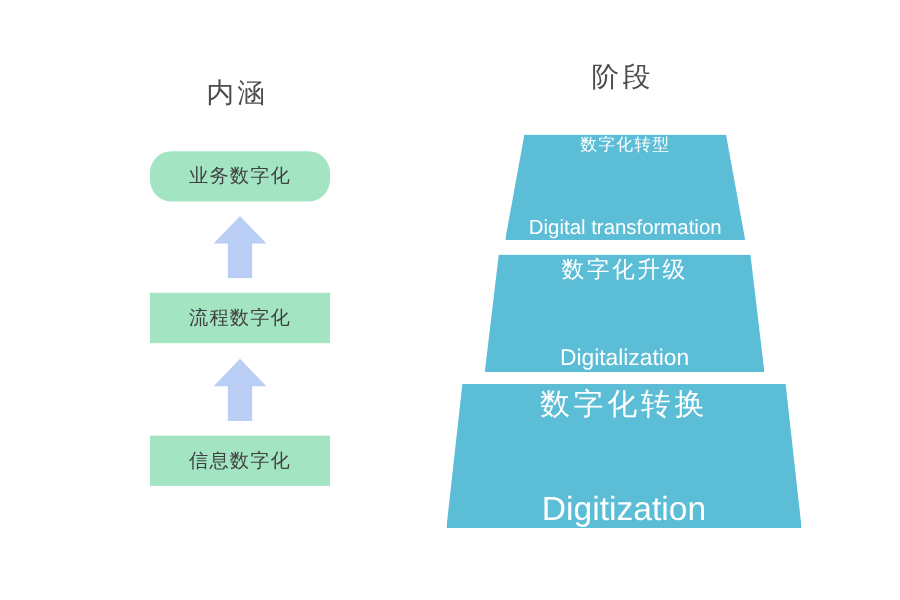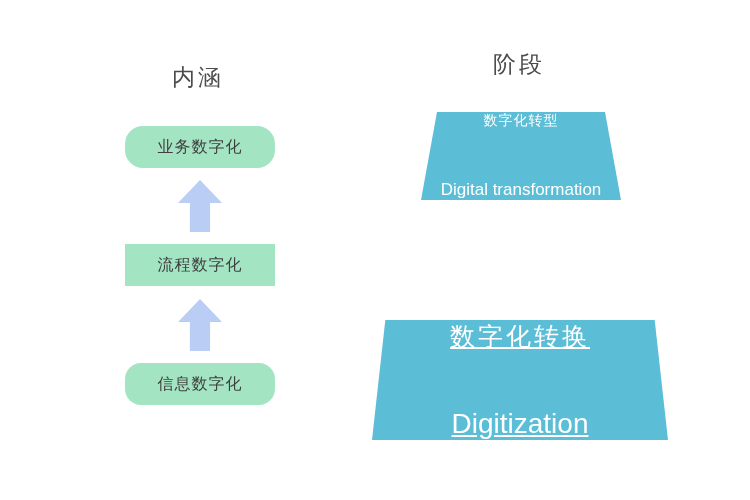--- a/index.html
+++ b/index.html
@@ -31,21 +31,21 @@
     background: #a3e5c3;
     display: flex;
     align-items: center;
     justify-content: center;
     font-size: 16px;
     color: #3f3f3f;
     letter-spacing: 1px;
   }
   .box-1 { top: 126px; border-radius: 18px; }
   .box-2 { top: 244px; }
-  .box-3 { top: 363px; border-radius: 16px; }
+  .box-3 { top: 363px; }
 
   .up-arrow {
     position: absolute;
     left: 178px;
     width: 44px;
     height: 52px;
     background: #b9cdf5;
     clip-path: polygon(50% 0, 100% 44%, 73% 44%, 73% 100%, 27% 100%, 27% 44%, 0 44%);
   }
   .arrow-1 { top: 180px; }
@@ -71,21 +71,20 @@
   .trap-mid {
     left: 404px; top: 212px; width: 233px; height: 98px;
     clip-path: polygon(5% 0, 95% 0, 100% 100%, 0 100%);
   }
   .trap-mid .zh { font-size: 19px; letter-spacing: 2px; margin-bottom: 5px; }
   .trap-mid .en { font-size: 19px; }
 
   .trap-bottom {
     left: 372px; top: 320px; width: 296px; height: 120px;
     clip-path: polygon(4.5% 0, 95.5% 0, 100% 100%, 0 100%);
-    text-decoration: underline;
   }
   .trap-bottom .zh { font-size: 25px; letter-spacing: 3px; margin-bottom: 6px; }
   .trap-bottom .en { font-size: 28px; }
 </style>
 </head>
 <body>
 
 <div class="canvas">
 
   <div class="col-title title-left">内涵</div>
@@ -100,19 +99,23 @@
 
   <div class="up-arrow arrow-2"></div>
 
   <div class="green-box box-3">信息数字化</div>
 
   <div class="trap trap-top">
     <div class="zh">数字化转型</div>
     <div class="en">Digital transformation</div>
   </div>
 
+  <div class="trap trap-mid">
+    <div class="zh">数字化升级</div>
+    <div class="en">Digitalization</div>
+  </div>
 
   <div class="trap trap-bottom">
     <div class="zh">数字化转换</div>
     <div class="en">Digitization</div>
   </div>
 
 </div>
 
 </body></html>

